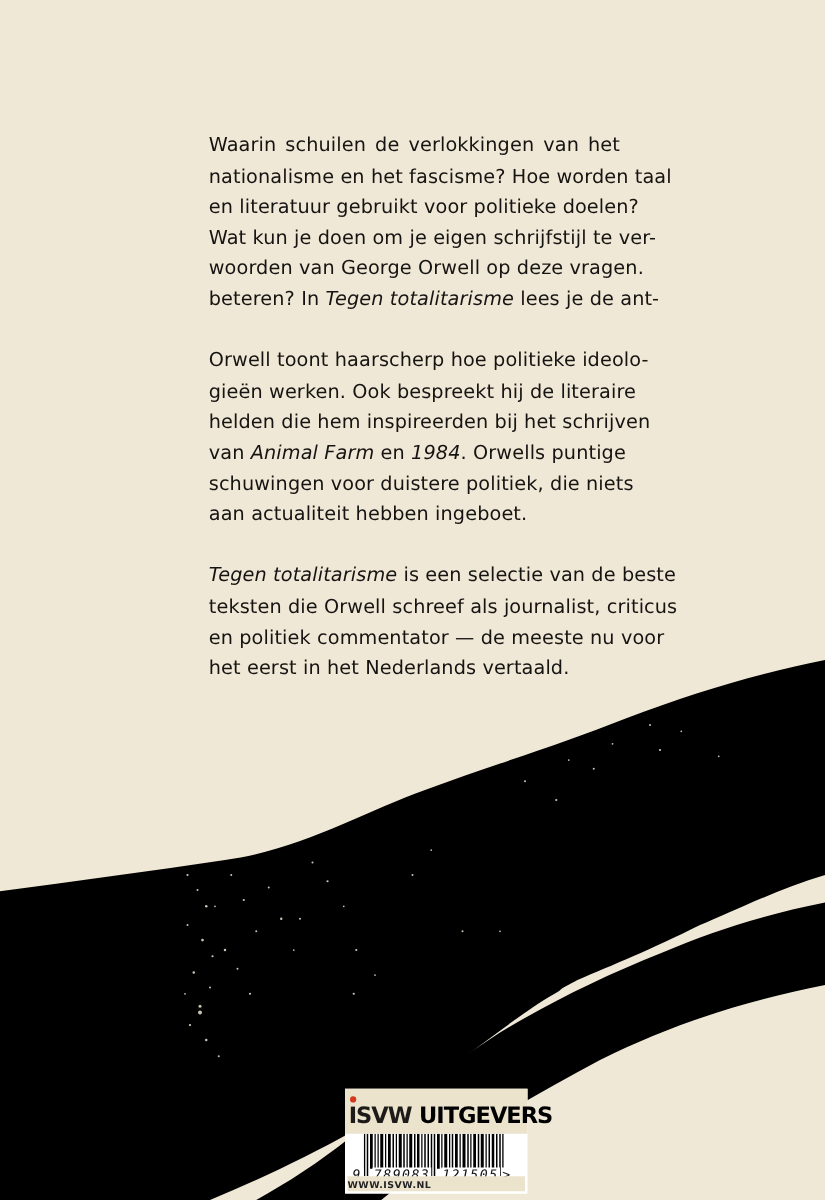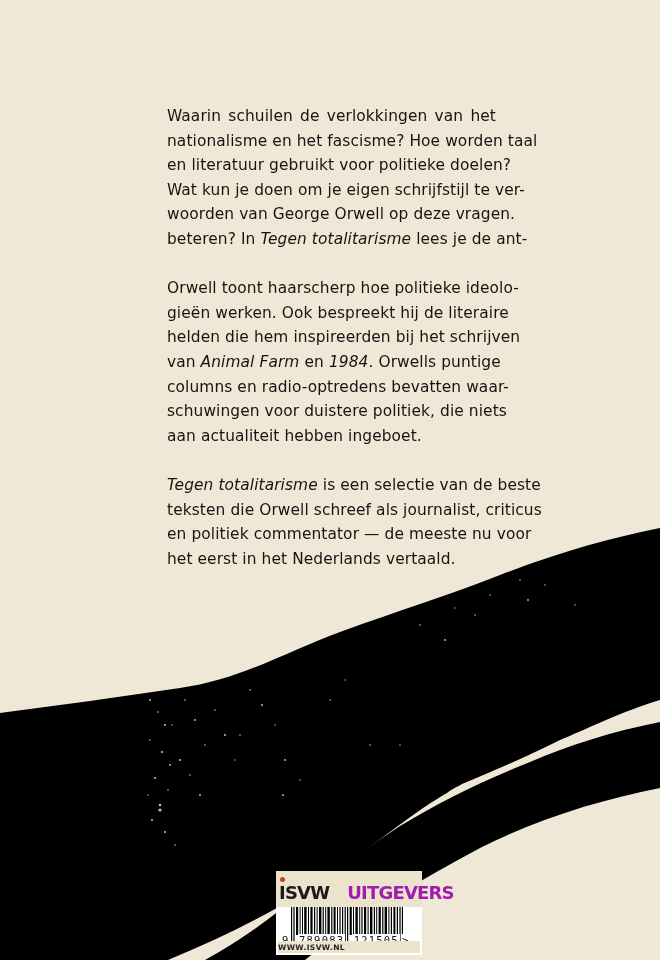--- a/index.html
+++ b/index.html
@@ -30,32 +30,32 @@
     .label-head {
       position: absolute; left: 276px; top: 871px; width: 146px; height: 36px;
       background: #ece3cd;
     }
     .logo {
       position: absolute; left: 279px; top: 879px; height: 28px;
       font-family: "DejaVu Sans", sans-serif; font-weight: bold;
       font-size: 18px; letter-spacing: -0.8px; line-height: 28px; white-space: nowrap;
     }
     .logo .isvw { color: #1d1b19; }
-    .logo .uitg { color: #a21caf; margin-left: 18px; }
+    .logo .uitg { color: #000000; margin-left: 6px; }
     .logo-dot {
       position: absolute; left: 280px; top: 877px; width: 5px; height: 5px;
       border-radius: 50%; background: #d23a1f;
     }
     .barcode {
       position: absolute; left: 291px; top: 907px; width: 112px; height: 34px;
     }
     .isbn-digits {
       position: absolute; left: 281px; top: 934px; width: 135px;
       font-family: "DejaVu Sans Mono", monospace; font-size: 10.5px; color: #111;
-      letter-spacing: 1.2px; white-space: nowrap; background: transparent;
+      letter-spacing: 1.2px; white-space: nowrap; background: transparent; font-style: italic;
     }
     .isbn-digits span { background: #fff; padding: 0 1px; }
     .isbn-digits .arrow { margin-left: 1px; }
     .url-bar {
       position: absolute; left: 278px; top: 941px; width: 142px; height: 12px;
       background: #ece3cd;
     }
     .url {
       position: absolute; left: 278px; top: 941px; width: 142px; height: 14px;
       text-align: left; font-family: "DejaVu Sans", sans-serif; font-weight: bold;
@@ -146,21 +146,20 @@
       <span class="line">en literatuur gebruikt voor politieke doelen?</span>
       <span class="line">Wat kun je doen om je eigen schrijfstijl te ver-</span>
       <span class="line last">woorden van George Orwell op deze vragen.</span>
       <span class="line"><span>beteren? In </span><em>Tegen totalitarisme</em><span> lees je de ant-</span></span>
     </p>
     <p>
       <span class="line">Orwell toont haarscherp hoe politieke ideolo-</span>
       <span class="line">gieën werken. Ook bespreekt hij de literaire</span>
       <span class="line">helden die hem inspireerden bij het schrijven</span>
       <span class="line"><span>van </span><em>Animal Farm</em><span> en </span><em>1984</em><span>. Orwells puntige</span></span>
-      <span class="line">columns en radio-optredens bevatten waar-</span>
       <span class="line">schuwingen voor duistere politiek, die niets</span>
       <span class="line last">aan actualiteit hebben ingeboet.</span>
     </p>
     <p>
       <span class="line"><em>Tegen totalitarisme</em><span> is een selectie van de beste</span></span>
       <span class="line">teksten die Orwell schreef als journalist, criticus</span>
       <span class="line">en politiek commentator — de meeste nu voor</span>
       <span class="line last">het eerst in het Nederlands vertaald.</span>
     </p>
   </div>

